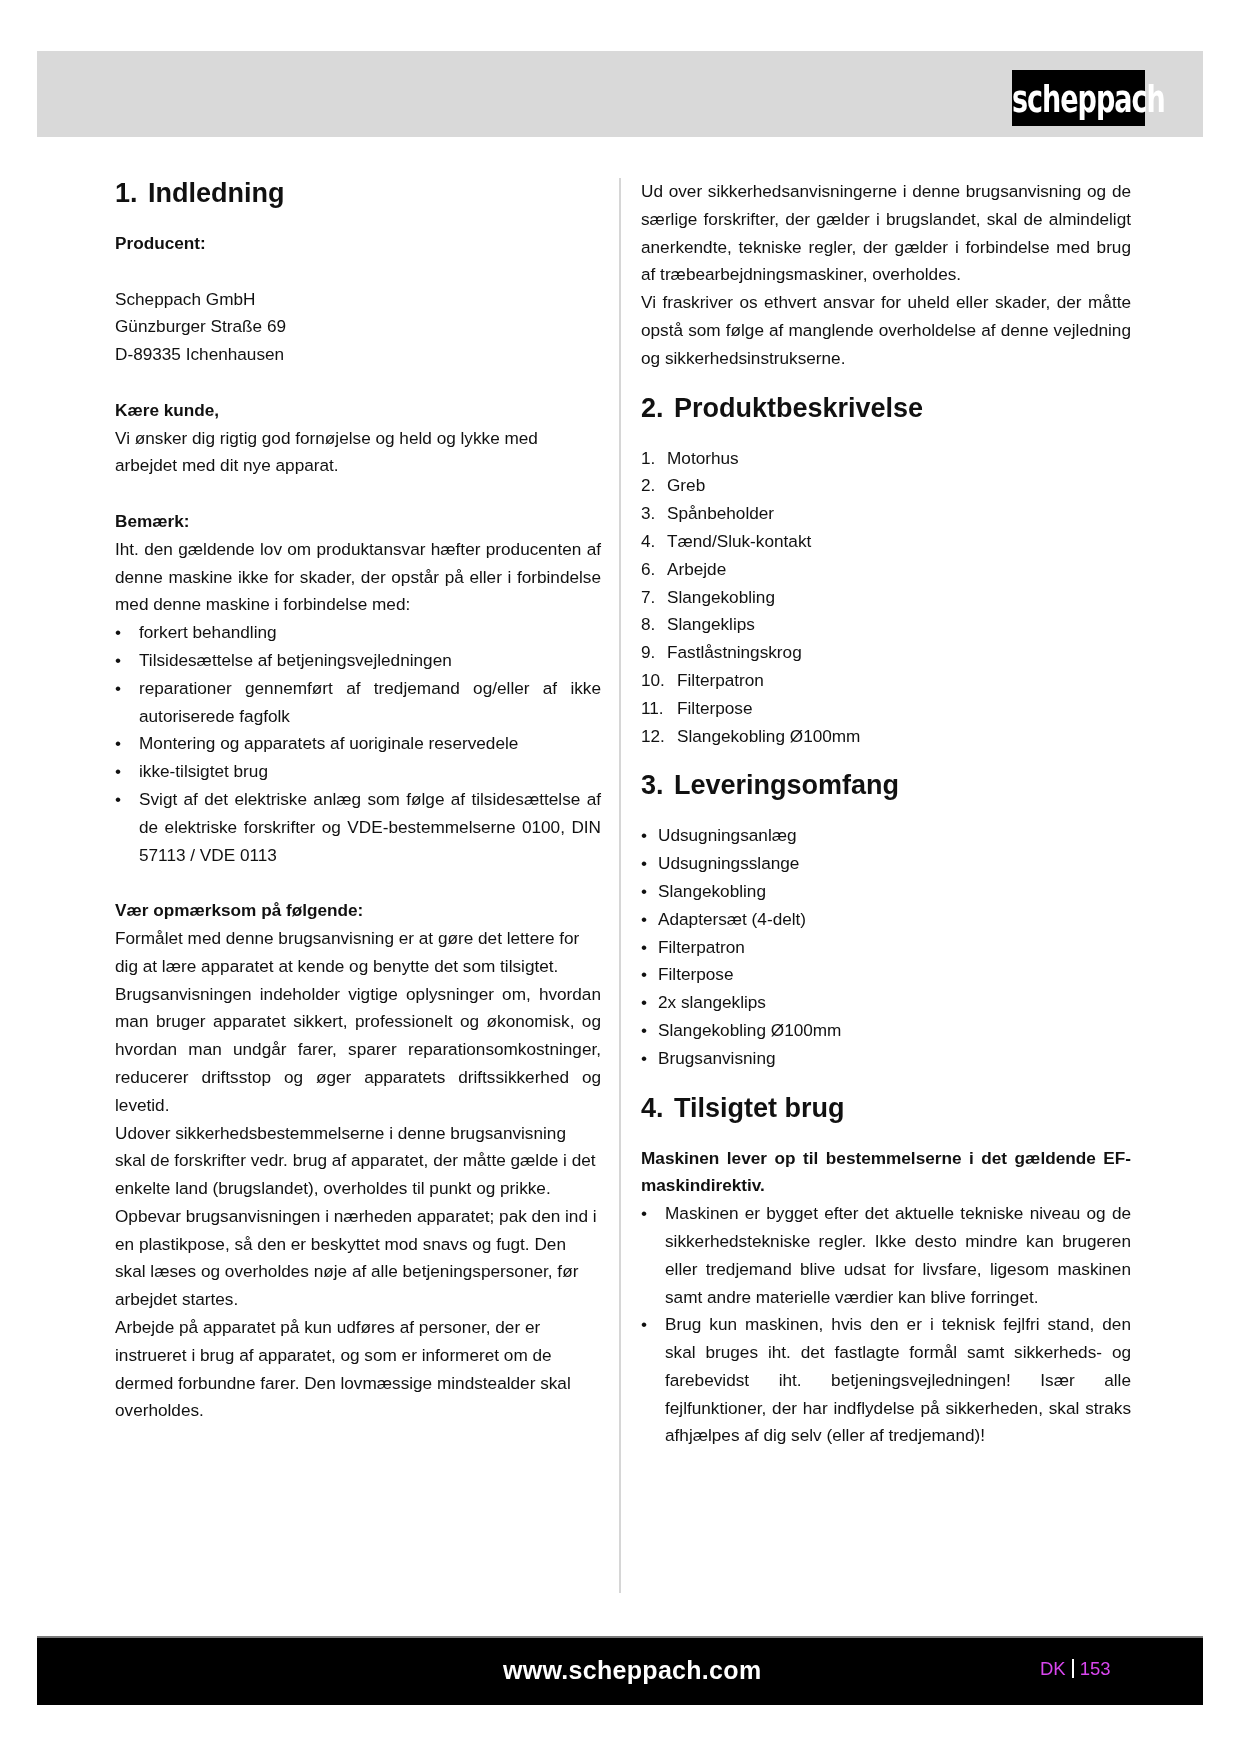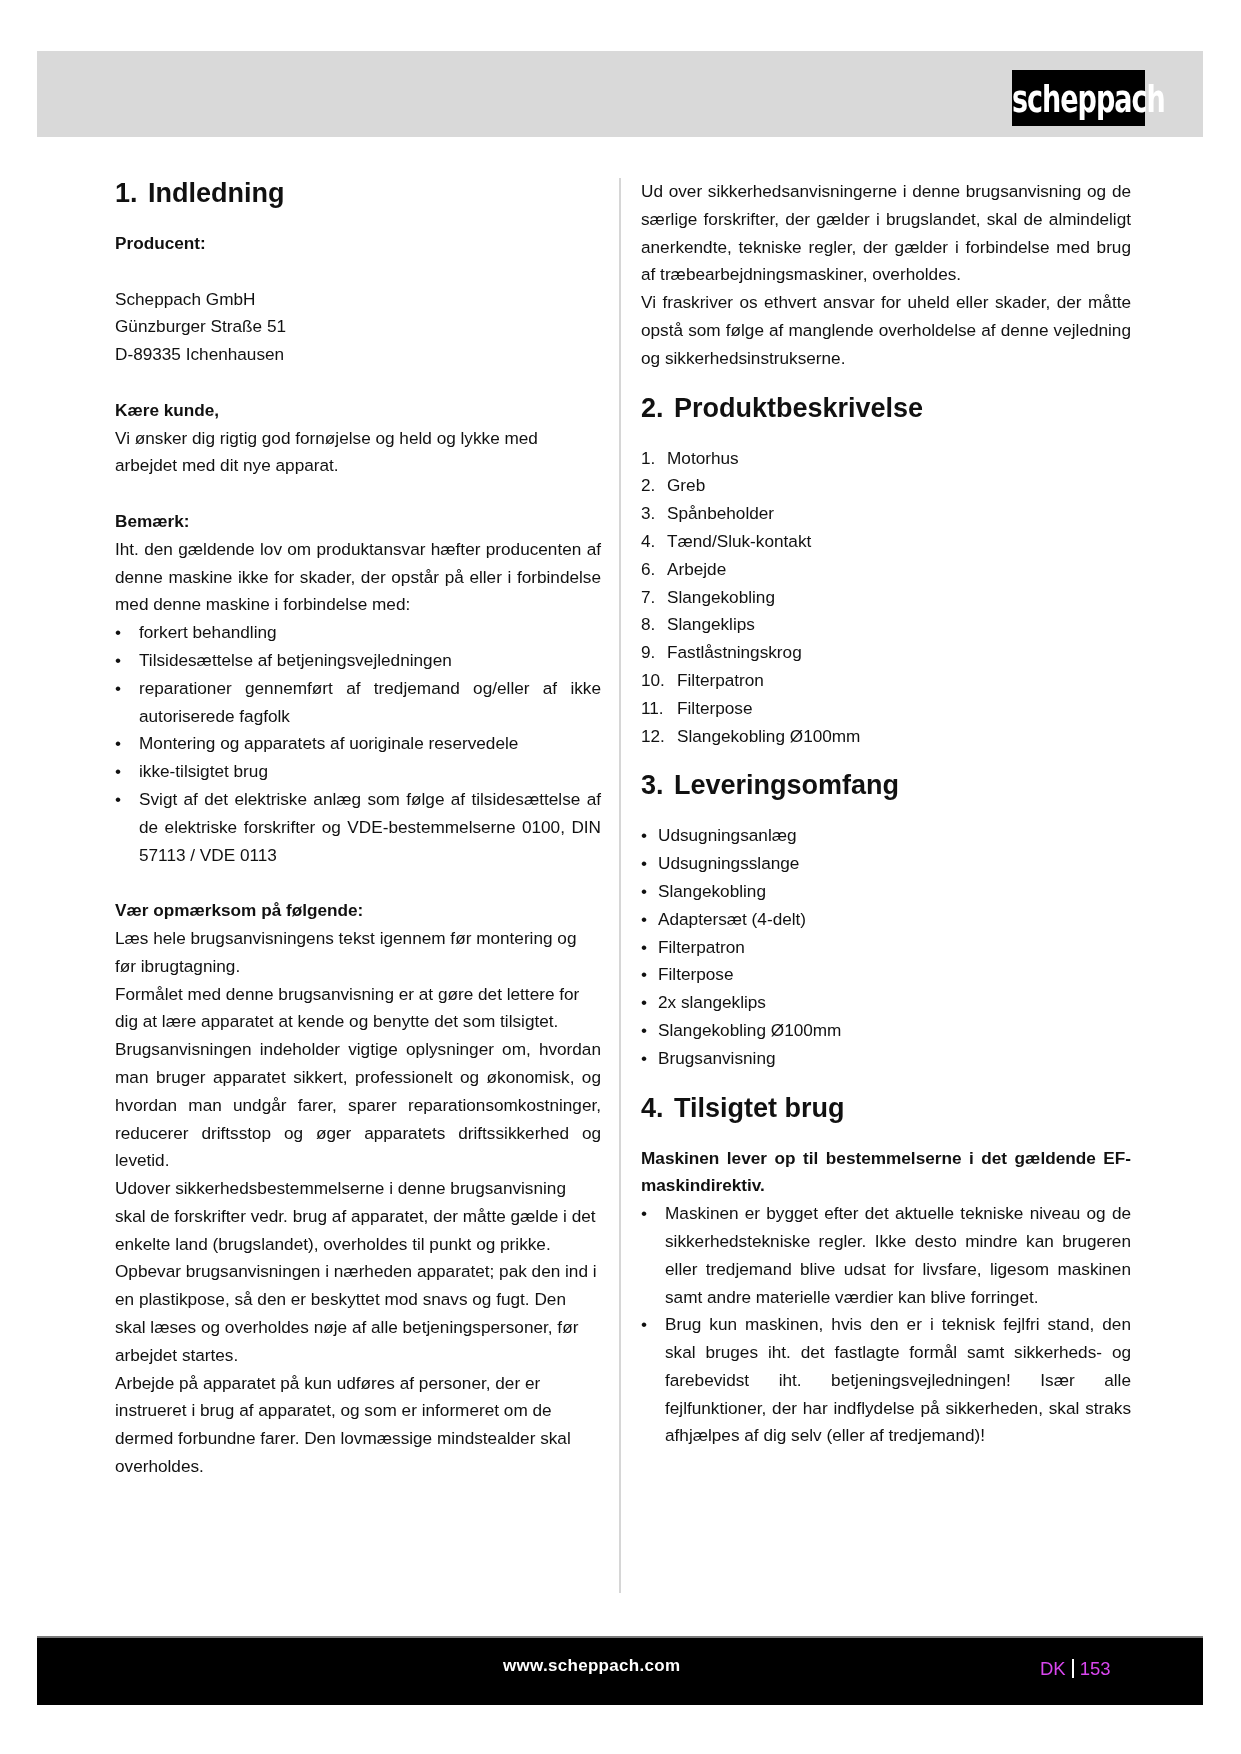--- a/index.html
+++ b/index.html
@@ -21,21 +21,21 @@
   .just { text-align:justify; }
   .gap { height:27.8px; }
   ul.bullets { list-style:none; margin:0; padding:0; }
   ul.bullets li { position:relative; padding-left:17px; }
   ul.bullets li::before { content:"\2022"; position:absolute; left:0; top:0; }
   ul.bullets.ind li { padding-left:24px; }
   ol.numlist { list-style:none; margin:0; padding:0; }
   ol.numlist li .n { display:inline-block; width:26px; }
   ol.numlist li.two .n { width:36px; }
   .footer { position:absolute; left:37px; top:1636px; width:1166px; height:67px; background:#000; border-top:2px solid #7a7a7a; }
-  .footer .url { position:absolute; left:466px; top:18px; color:#fff; font-size:17px; font-weight:bold; letter-spacing:0.3px; }
+  .footer .url { position:absolute; left:466px; top:18px; color:#fff; font-size:25px; font-weight:bold; letter-spacing:0.3px; }
   .footer .pg { position:absolute; left:1003px; top:20px; color:#d946ef; font-size:18.5px; }
   .footer .pg .bar { display:inline-block; width:2px; height:19px; background:#fff; margin:0 6px; vertical-align:-3px; }
 </style>
 </head>
 <body>
 
 <div class="header-band"></div>
 <div class="logo">
   <span>scheppach</span>
 </div>
@@ -43,39 +43,38 @@
 <div class="divider"></div>
 
 <div class="col col-left">
   <h1 class="h1">
     <span class="num">1.</span><span>Indledning</span>
   </h1>
   <div style="height:22px"></div>
   <p class="bold">Producent:</p>
   <div class="gap"></div>
   <p>Scheppach GmbH</p>
-  <p>Günzburger Straße 51</p>
+  <p>Günzburger Straße 69</p>
   <p>D-89335 Ichenhausen</p>
   <div class="gap"></div>
   <p class="bold">Kære kunde,</p>
   <p>Vi ønsker dig rigtig god fornøjelse og held og lykke med arbejdet med dit nye apparat.</p>
   <div class="gap"></div>
   <p class="bold">Bemærk:</p>
   <p class="just">Iht. den gældende lov om produktansvar hæfter producenten af denne maskine ikke for skader, der opstår på eller i forbindelse med denne maskine i forbindelse med:</p>
   <ul class="bullets ind just">
     <li>forkert behandling</li>
     <li>Tilsidesættelse af betjeningsvejledningen</li>
     <li>reparationer gennemført af tredjemand og/eller af ikke autoriserede fagfolk</li>
     <li>Montering og apparatets af uoriginale reservedele</li>
     <li>ikke-tilsigtet brug</li>
     <li>Svigt af det elektriske anlæg som følge af tilsidesættelse af de elektriske forskrifter og VDE-bestemmelserne 0100, DIN 57113 / VDE 0113</li>
   </ul>
   <div class="gap"></div>
   <p class="bold">Vær opmærksom på følgende:</p>
-  <p>Læs hele brugsanvisningens tekst igennem før montering og før ibrugtagning.</p>
   <p>Formålet med denne brugsanvisning er at gøre det lettere for dig at lære apparatet at kende og benytte det som tilsigtet.</p>
   <p class="just">Brugsanvisningen indeholder vigtige oplysninger om, hvordan man bruger apparatet sikkert, professionelt og økonomisk, og hvordan man undgår farer, sparer reparationsomkostninger, reducerer driftsstop og øger apparatets driftssikkerhed og levetid.</p>
   <p>Udover sikkerhedsbestemmelserne i denne brugsanvisning skal de forskrifter vedr. brug af apparatet, der måtte gælde i det enkelte land (brugslandet), overholdes til punkt og prikke.</p>
   <p>Opbevar brugsanvisningen i nærheden apparatet; pak den ind i en plastikpose, så den er beskyttet mod snavs og fugt. Den skal læses og overholdes nøje af alle betjeningspersoner, før arbejdet startes.</p>
   <p>Arbejde på apparatet på kun udføres af personer, der er instrueret i brug af apparatet, og som er informeret om de dermed forbundne farer. Den lovmæssige mindstealder skal overholdes.</p>
 </div>
 
 <div class="col col-right">
   <p class="just">Ud over sikkerhedsanvisningerne i denne brugsanvisning og de særlige forskrifter, der gælder i brugslandet, skal de almindeligt anerkendte, tekniske regler, der gælder i forbindelse med brug af træbearbejdningsmaskiner, overholdes.</p>
   <p class="just">Vi fraskriver os ethvert ansvar for uheld eller skader, der måtte opstå som følge af manglende overholdelse af denne vejledning og sikkerhedsinstrukserne.</p>

